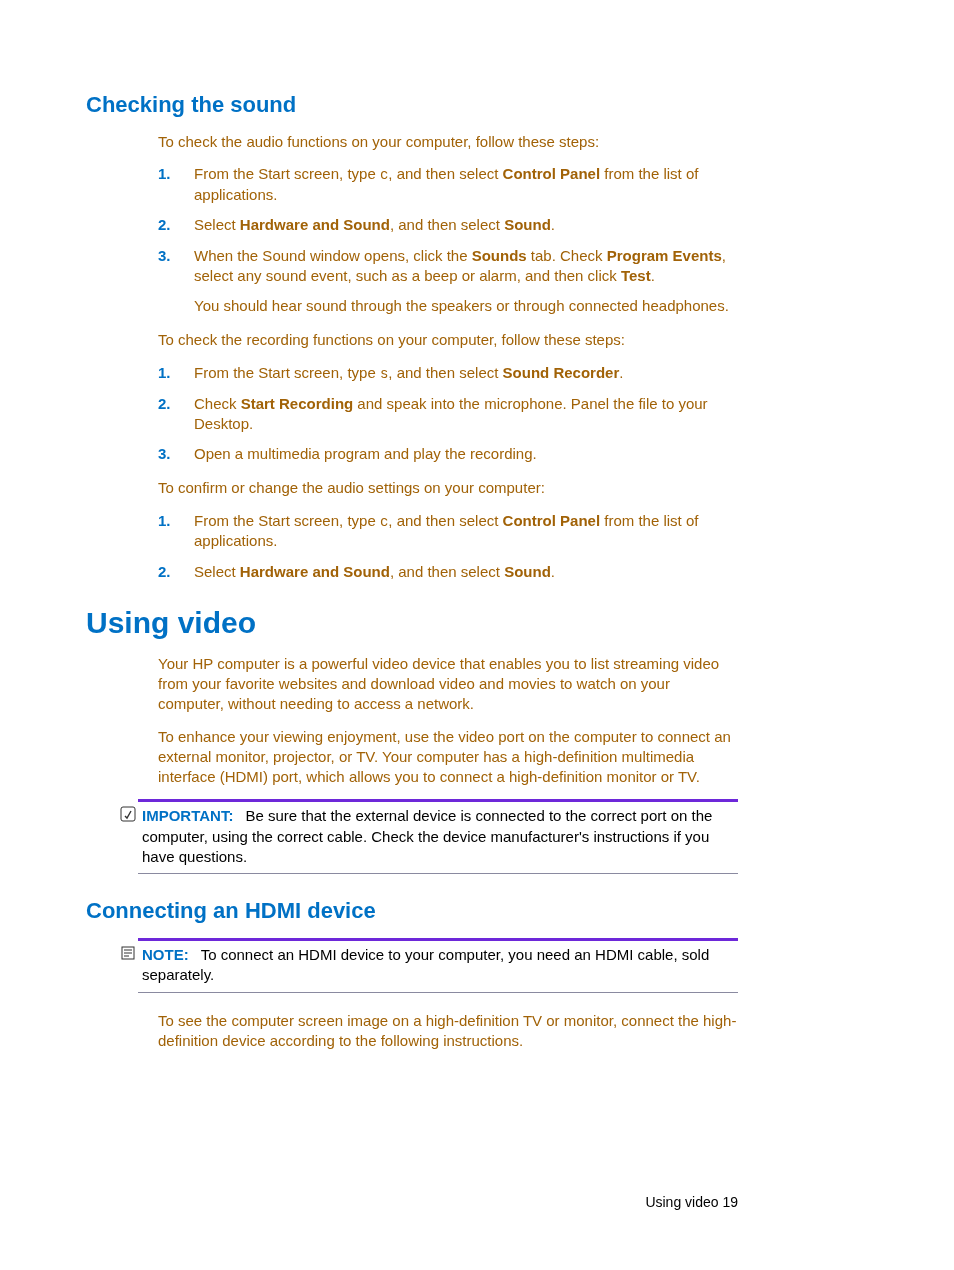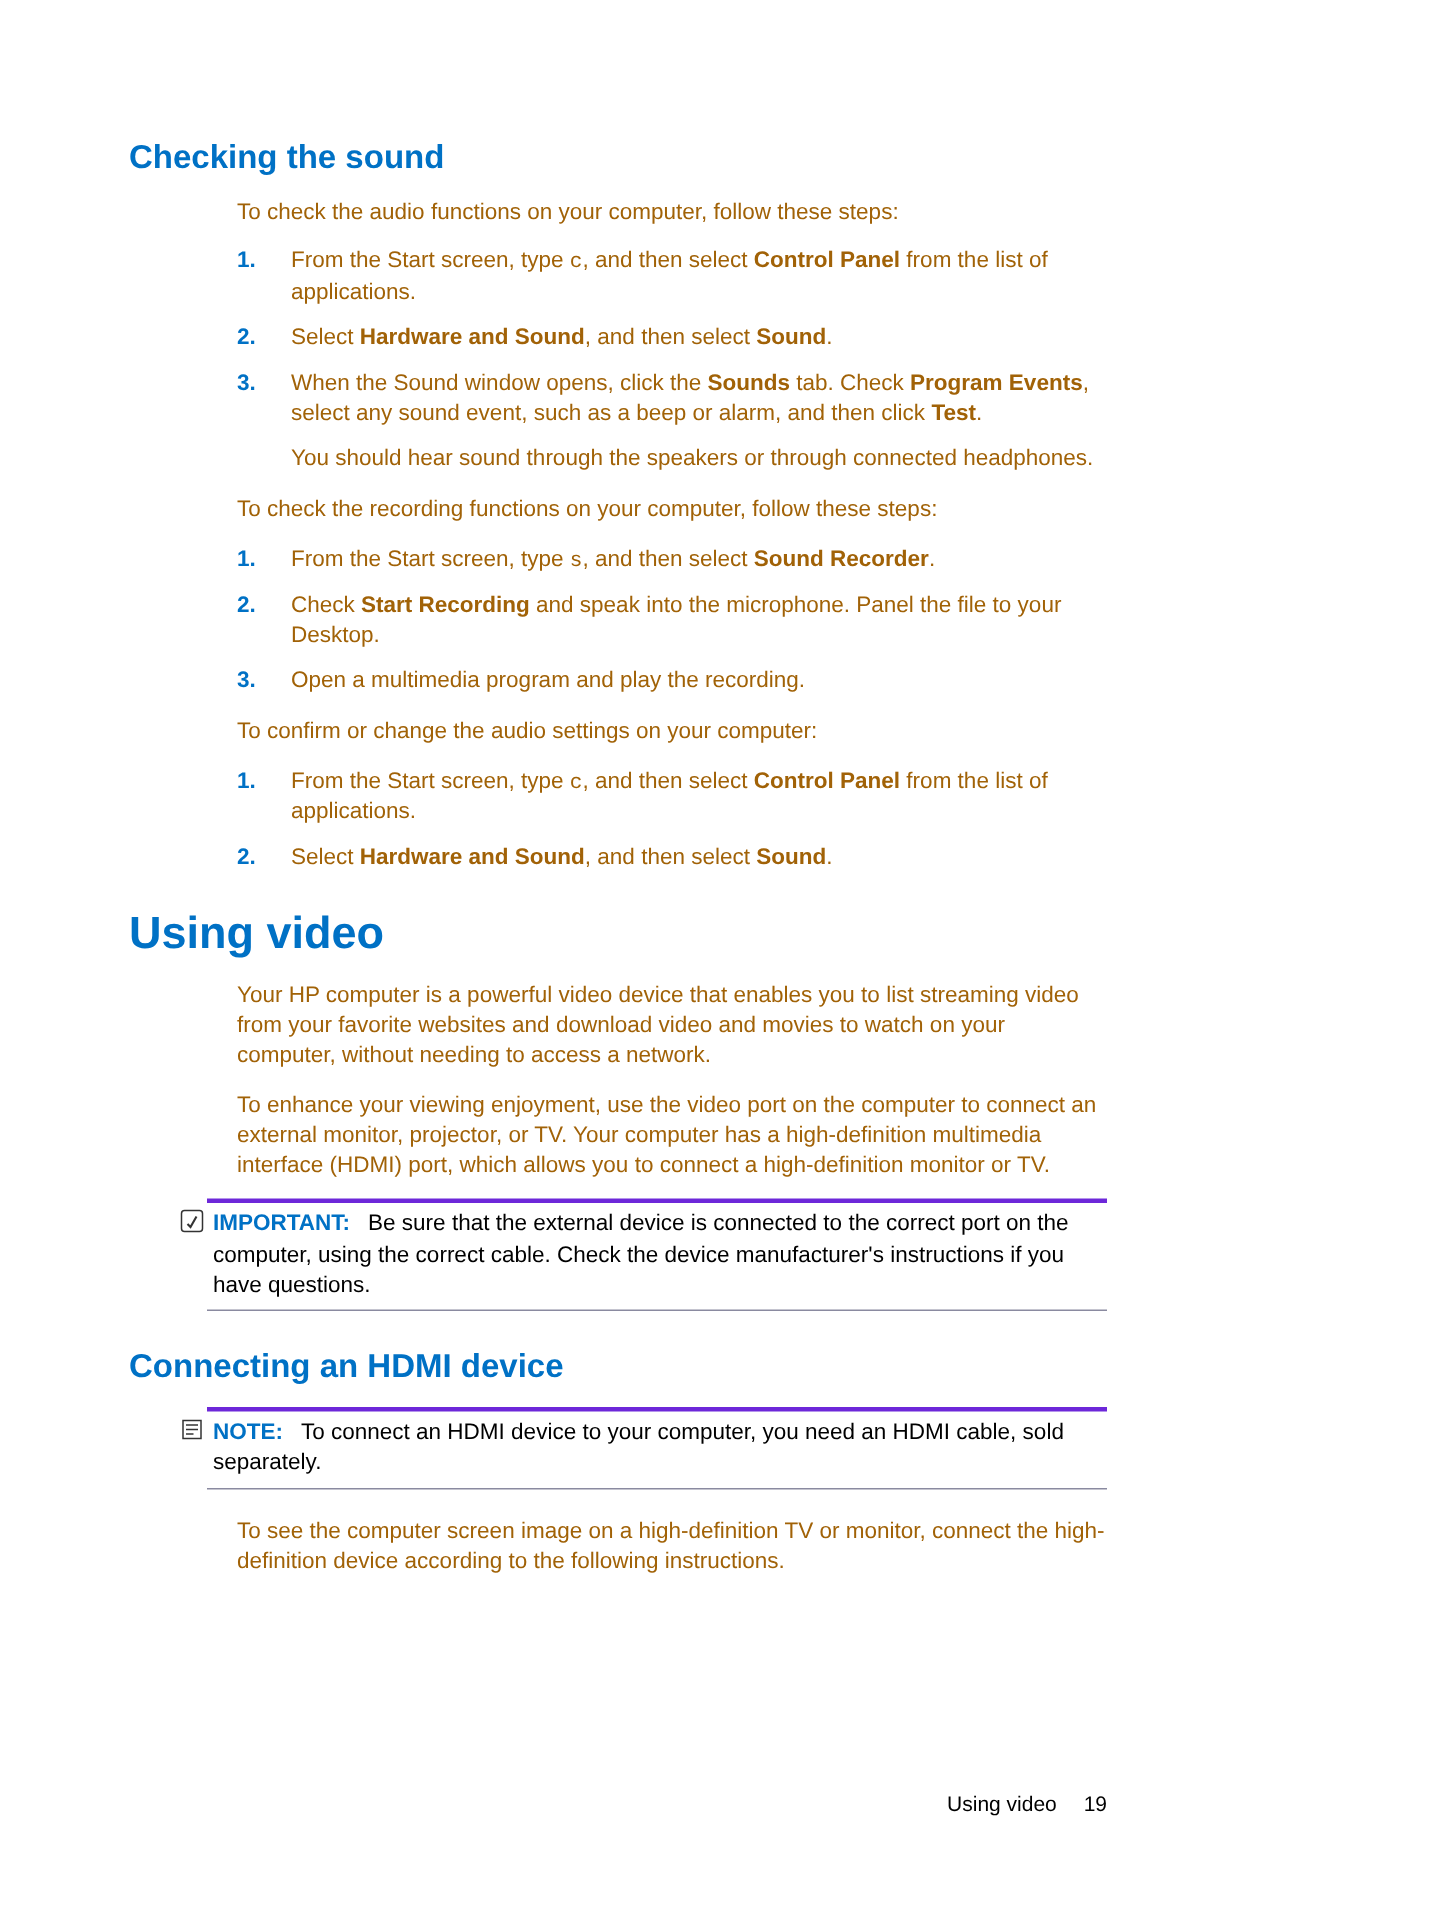--- a/index.html
+++ b/index.html
@@ -84,21 +84,20 @@
     color: #0071c5;
     margin-right: 12px;
   }
   .footer {
     position: absolute;
     bottom: 60px;
     right: 78px;
     font-size: 14px;
   }
   .footer .pn {
-    margin-left: 14px;
     text-align: center;
   }
 </style>
 </head>
 <body>
 
 <div class="page">
 
   <h2 class="h2">Checking the sound</h2>
 

